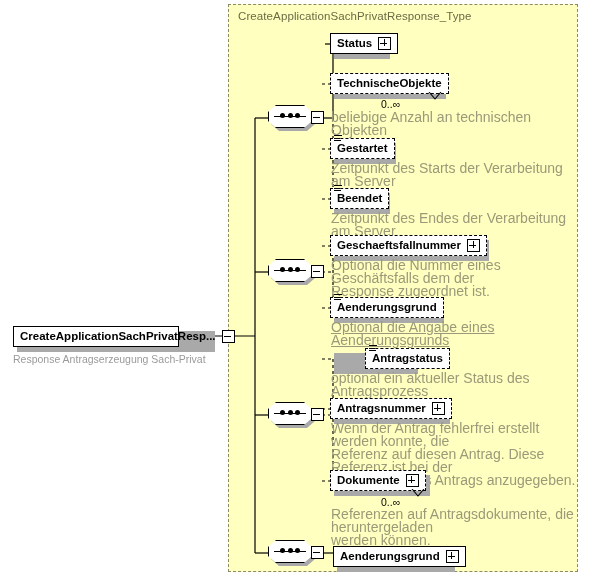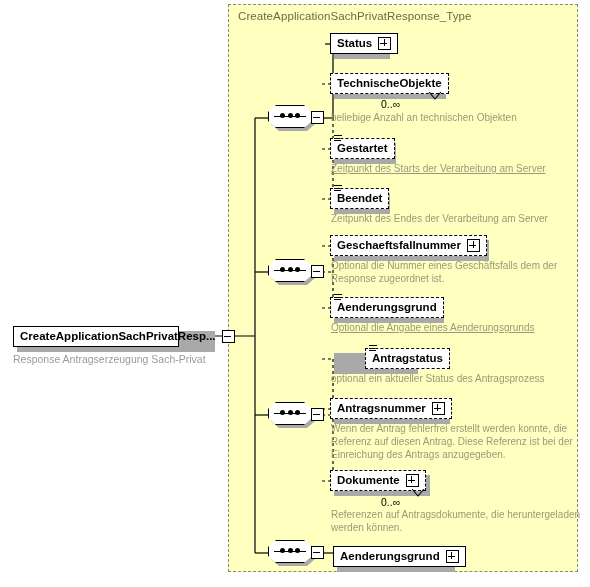--- a/index.html
+++ b/index.html
@@ -94,21 +94,21 @@
   .occ{
     position:absolute;
     font-size:10.5px;
     color:#000;
     white-space:nowrap;
   }
 
   
   .anno{
     position:absolute;
-    font-size:10px;
+    font-size:14px;
     color:#9a9a7a;
     line-height:13px;
     white-space:pre-line;
   }
 
   
   .rootanno{
     position:absolute;
     font-size:10.5px;
     color:#9a9a9a;
@@ -251,21 +251,21 @@
 
   <div class="shadow" style="left:334px;top:143px;width:62px;height:21px;"></div>
   <div class="nodebox dashed" style="left:330px;top:138px;">
     <span class="stmark">
         <i class="a"></i>
         <i class="b"></i>
         <i class="c"></i>
       </span>
     <span class="lbl">Gestartet</span>
   </div>
-  <div class="anno" style="left:331px;top:162px;width:250px;text-decoration:underline;">Zeitpunkt des Starts der Verarbeitung am Server</div>
+  <div class="anno" style="left:331px;top:162px;width:250px;">Zeitpunkt des Starts der Verarbeitung am Server</div>
 
   <div class="shadow" style="left:334px;top:193px;width:56px;height:21px;"></div>
   <div class="nodebox dashed" style="left:330px;top:188px;">
     <span class="stmark">
         <i class="a"></i>
         <i class="b"></i>
         <i class="c"></i>
       </span>
     <span class="lbl">Beendet</span>
   </div>

